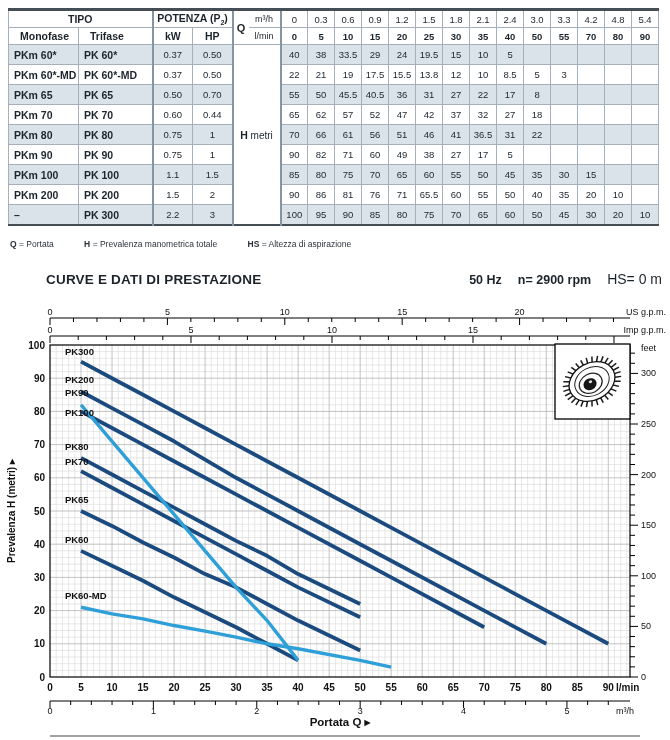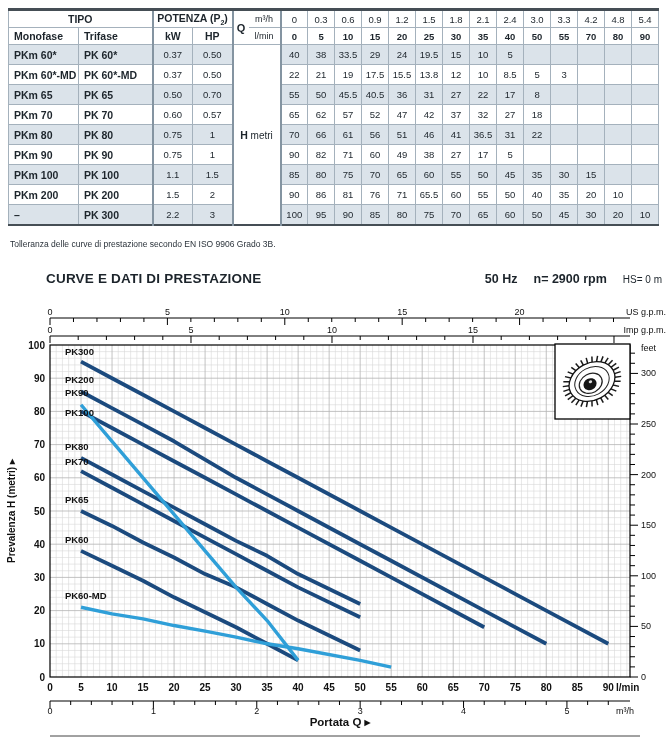--- a/index.html
+++ b/index.html
@@ -9,21 +9,21 @@
   
   .table-wrap{position:absolute;top:8px;left:8px;}
   table{border-collapse:collapse;table-layout:fixed;width:546px;
         border:1px solid #7b8b98;border-top:3px solid #454e55;border-bottom:2px solid #454e55;}
   th,td{border:1px solid #a4b1bc;padding:0 2px;text-align:center;
         font-size:9.5px;height:19px;overflow:hidden;white-space:nowrap;}
   thead th{height:16px;font-weight:bold;font-size:10.5px;}
   .grp{border-left:2px solid #8494a1;}
   .shade{background:#dbe3ea;}
   td.model{text-align:left;padding-left:5px;font-weight:bold;font-size:10.5px;}
-  th.lhead{text-align:left;padding-left:5px;}
+  th.lhead{text-align:left;padding-left:11px;}
   .unit-num{font-weight:normal;font-size:9.5px;}
   .unit-num.bold{font-weight:bold;}
   th.qth{padding:0;}
   .qcell{display:flex;height:100%;align-items:stretch;}
   .qcell .qq{flex:0 0 15px;display:flex;align-items:center;justify-content:center;
              font-weight:bold;font-size:11px;}
   .qcell .units{flex:1;display:flex;flex-direction:column;font-weight:normal;font-size:9px;}
   .qcell .units div{flex:1;display:flex;align-items:center;justify-content:center;}
   .qcell .units div+div{border-top:1px solid #a4b1bc;}
   td.hcell{background:#fff;font-size:10px;vertical-align:middle;}
@@ -35,21 +35,21 @@
            justify-content:space-between;font-size:8.5px;color:#2a323a;}
   .cap-left span{margin-right:14px;}
   .cap-left b{font-weight:bold;}
 
   
   .heading{position:absolute;top:271px;left:10px;width:652px;display:flex;
            justify-content:space-between;align-items:baseline;}
   .h-title{font-size:13.5px;font-weight:bold;letter-spacing:.2px;margin-left:36px;}
   .h-specs{display:flex;gap:16px;align-items:baseline;justify-content:space-between;}
   .spec-b{font-size:12.5px;font-weight:bold;}
-  .spec-l{font-size:10px;}
+  .spec-l{font-size:14px;}
 
   
   #chart-svg{position:absolute;top:295px;left:0;}
   #chart-svg text{font-family:"Liberation Sans",sans-serif;fill:#111;}
 </style>
 </head>
 <body>
 
 <div class="table-wrap">
   <table>
@@ -182,21 +182,21 @@
           <td class="">8</td>
           <td class=""></td>
           <td class=""></td>
           <td class=""></td>
           <td class=""></td>
         </tr>
         <tr>
           <td class="model">PKm 70</td>
           <td class="model">PK 70</td>
           <td class="grp">0.60</td>
-          <td class="">0.57</td>
+          <td class="">0.44</td>
           <td class="grp">65</td>
           <td class="">62</td>
           <td class="">57</td>
           <td class="">52</td>
           <td class="">47</td>
           <td class="">42</td>
           <td class="">37</td>
           <td class="">32</td>
           <td class="">27</td>
           <td class="">18</td>
@@ -303,21 +303,25 @@
           <td class="">45</td>
           <td class="">30</td>
           <td class="">20</td>
           <td class="">10</td>
         </tr>
       </tbody>
   </table>
 </div>
 
 <div class="caption">
-  <div class="cap-right">Tolleranza delle curve di prestazione secondo EN ISO 9906 Grado 3B.</div>
+  <div class="cap-left">
+    <span><b>Q</b> <span>= Portata</span></span>
+    <span><b>H</b> <span>= Prevalenza manometrica totale</span></span>
+    <span><b>HS</b> <span>= Altezza di aspirazione</span></span>
+  </div>
 </div>
 
 <div class="heading">
   <div class="h-title">CURVE E DATI DI PRESTAZIONE</div>
   <div class="h-specs">
     <span class="spec-b">50 Hz</span>
     <span class="spec-b">n= 2900 rpm</span>
     <span class="spec-l">HS= 0 m</span>
   </div>
 </div>

